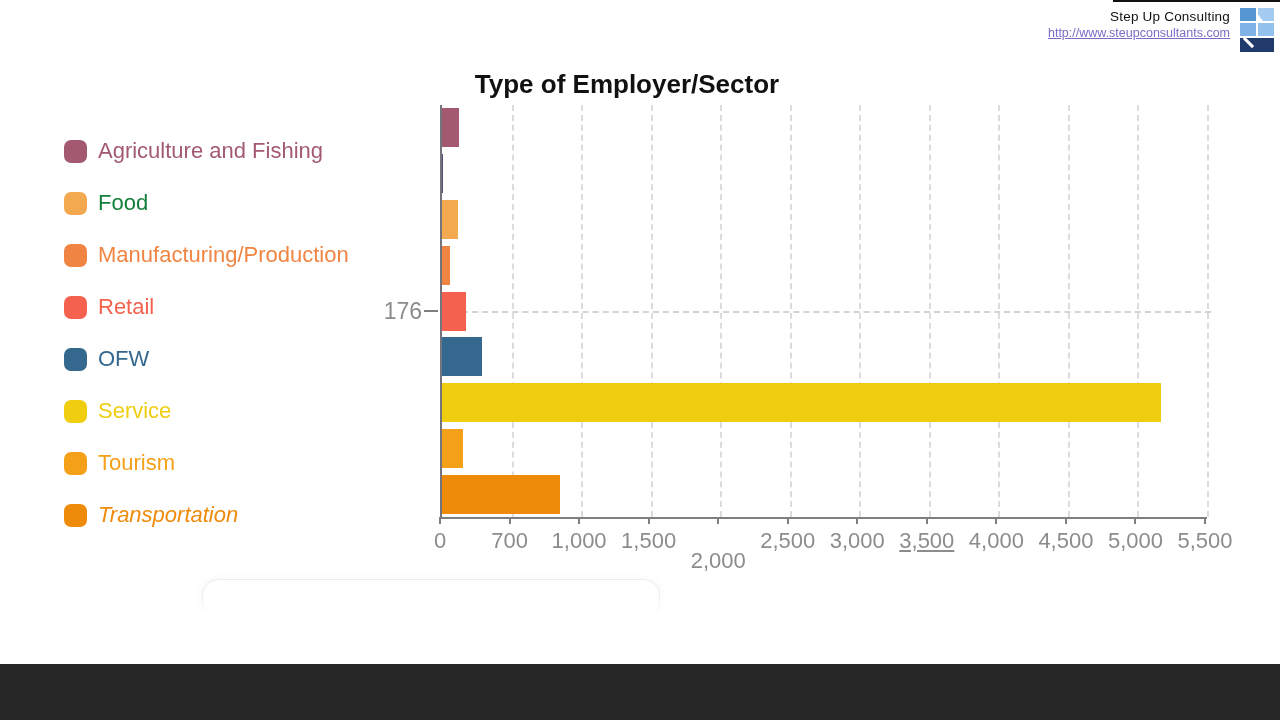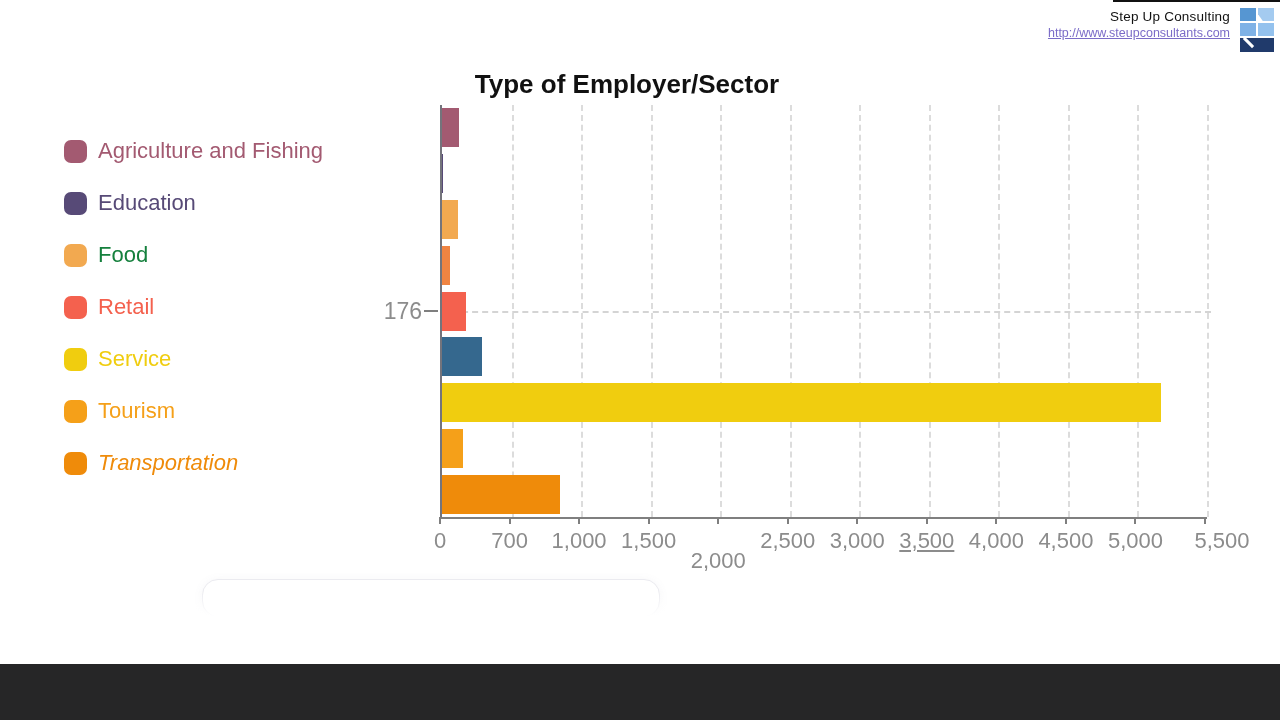--- a/index.html
+++ b/index.html
@@ -64,30 +64,34 @@
   </div>
 
   <div class="chart-title">Type of Employer/Sector</div>
 
   <div class="legend" id="legend">
       <div class="legend-item">
         <span class="swatch" style="background: rgb(163, 90, 113);"></span>
         <span class="legend-label" style="color: rgb(163, 90, 113);">Agriculture and Fishing</span>
       </div>
       <div class="legend-item">
-        <span class="swatch" style="background: rgb(87, 74, 119);"></span>
-        <span class="legend-label" style="color: rgb(87, 74, 119);">Education</span>
-      </div>
-      <div class="legend-item">
         <span class="swatch" style="background: rgb(242, 169, 80);"></span>
         <span class="legend-label" style="color: #15803d;">Food</span>
       </div>
       <div class="legend-item">
+        <span class="swatch" style="background: rgb(240, 132, 66);"></span>
+        <span class="legend-label" style="color: rgb(240, 132, 66);">Manufacturing/Production</span>
+      </div>
+      <div class="legend-item">
         <span class="swatch" style="background: rgb(244, 97, 78);"></span>
         <span class="legend-label" style="color: rgb(244, 97, 78);">Retail</span>
+      </div>
+      <div class="legend-item">
+        <span class="swatch" style="background: rgb(53, 104, 142);"></span>
+        <span class="legend-label" style="color: rgb(53, 104, 142);">OFW</span>
       </div>
       <div class="legend-item">
         <span class="swatch" style="background: rgb(240, 205, 15);"></span>
         <span class="legend-label" style="color: rgb(240, 205, 15);">Service</span>
       </div>
       <div class="legend-item">
         <span class="swatch" style="background: rgb(245, 160, 25);"></span>
         <span class="legend-label" style="color: rgb(245, 160, 25);">Tourism</span>
       </div>
       <div class="legend-item">
@@ -137,21 +141,21 @@
       <div class="tick-label" style="left: 417.273px;">3,000</div>
       <div class="tick" style="left: 486.818px;"></div>
       <div class="tick-label" style="left: 486.818px; text-decoration: underline;">3,500</div>
       <div class="tick" style="left: 556.364px;"></div>
       <div class="tick-label" style="left: 556.364px;">4,000</div>
       <div class="tick" style="left: 625.909px;"></div>
       <div class="tick-label" style="left: 625.909px;">4,500</div>
       <div class="tick" style="left: 695.455px;"></div>
       <div class="tick-label" style="left: 695.455px;">5,000</div>
       <div class="tick" style="left: 765px;"></div>
-      <div class="tick-label" style="left: 765px; margin-left: 17px;">5,500</div>
+      <div class="tick-label" style="left: 765px;">5,500</div>
     </div>
 
   <div class="ann-label" id="annLabel" style="top: 298px;">176</div>
   <div class="ann-tick" id="annTick" style="top: 310px;"></div>
 
   <div class="bottom-card"></div>
   <div class="card-fade"></div>
 
   <div class="footer-bar"></div>
 

